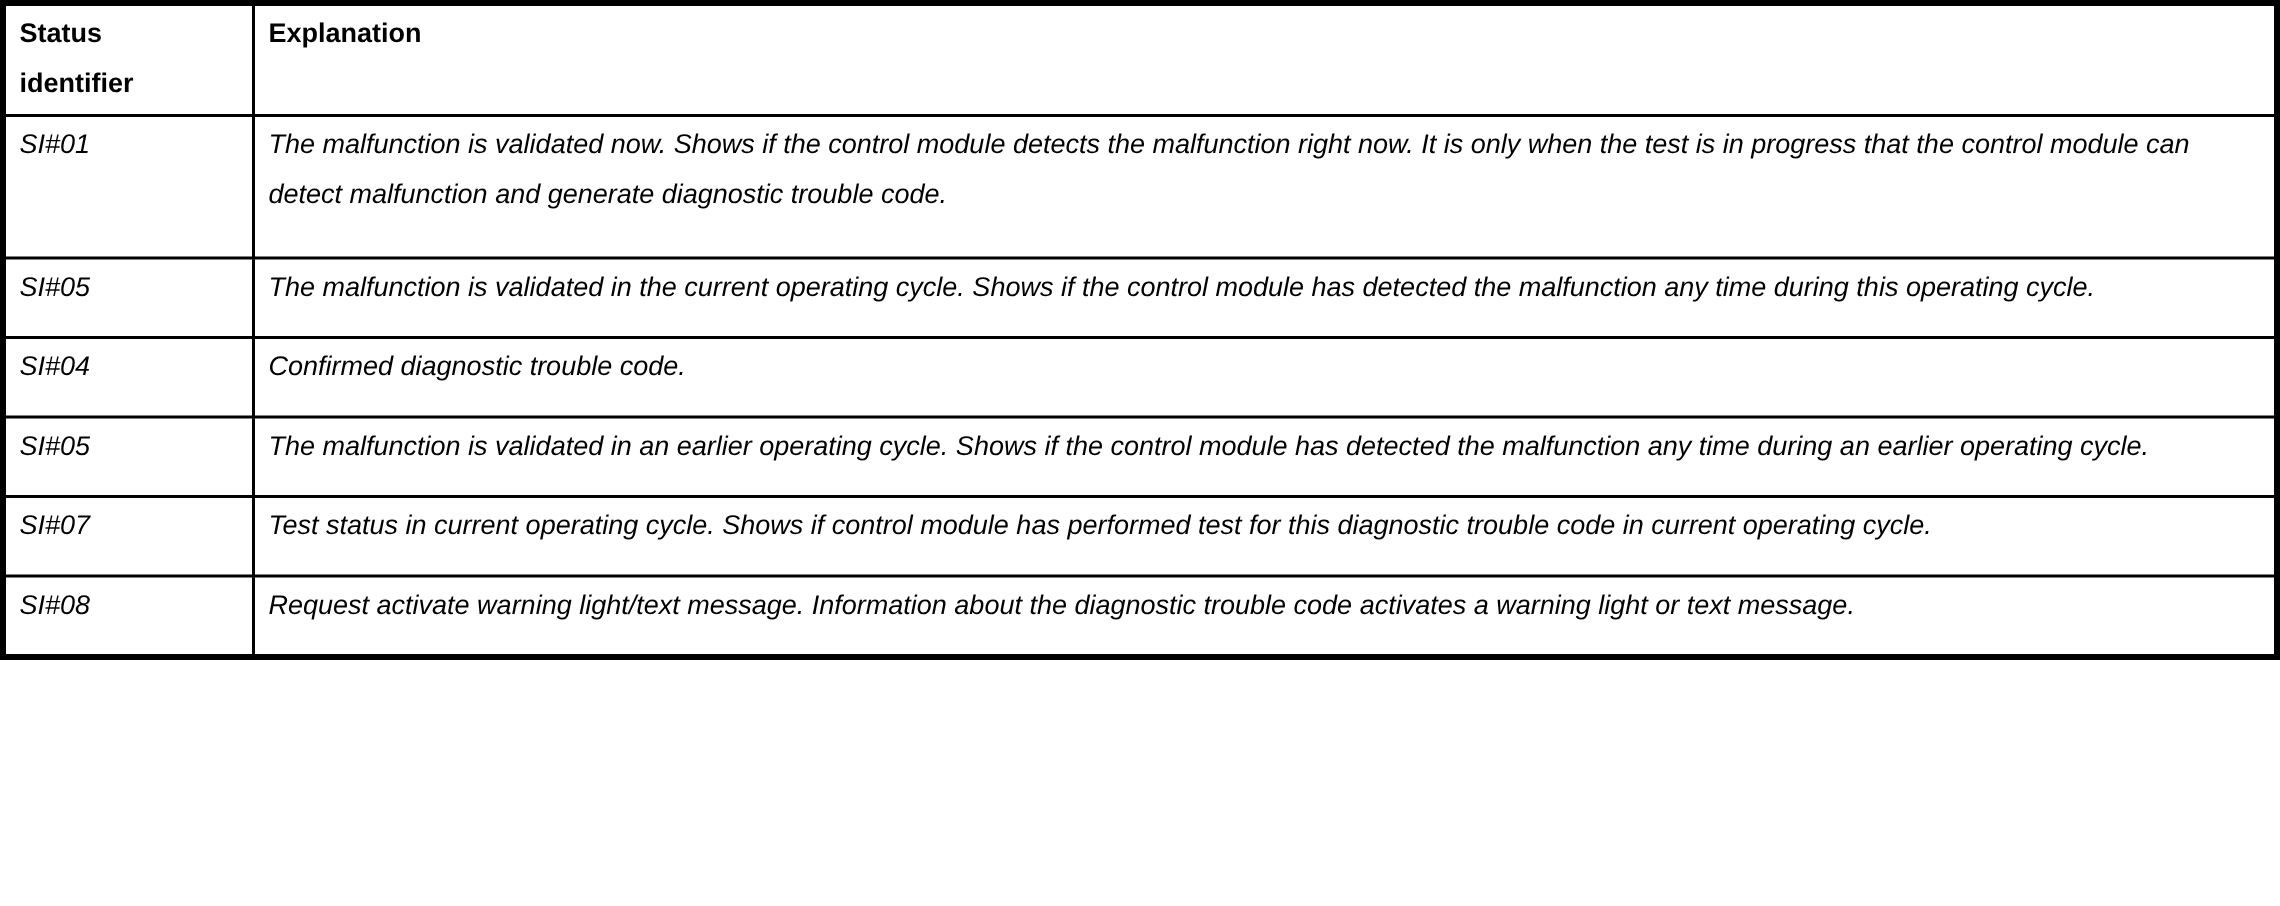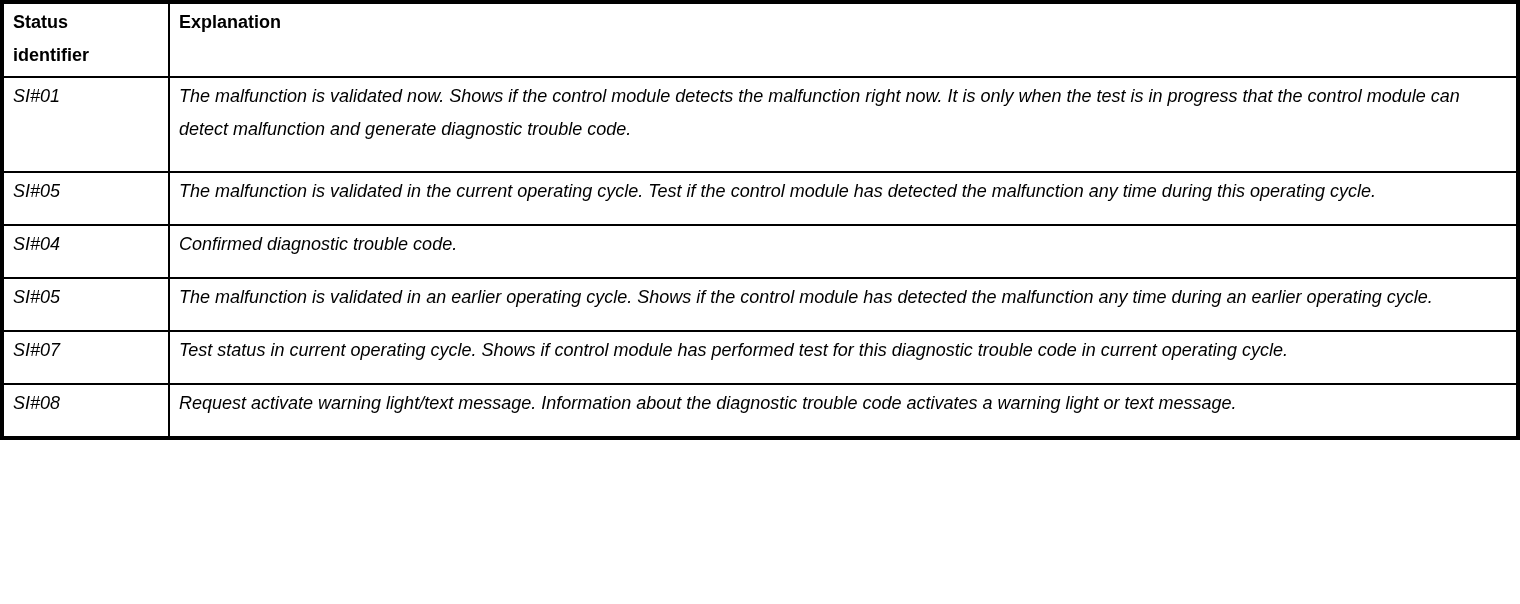--- a/index.html
+++ b/index.html
@@ -58,21 +58,21 @@
       </tr>
     </thead>
     <tbody id="table-body">
   <tr>
     <td>SI#01</td>
     <td>The malfunction is validated now. Shows if the control module detects the malfunction right now. It is only when the test is in progress that the control module can detect malfunction and generate diagnostic trouble code.</td>
   </tr>
 
   <tr>
     <td>SI#05</td>
-    <td>The malfunction is validated in the current operating cycle. Test if the control module has detected the malfunction any time during this operating cycle.</td>
+    <td>The malfunction is validated in the current operating cycle. Shows if the control module has detected the malfunction any time during this operating cycle.</td>
   </tr>
 
 
   <tr>
     <td>SI#04</td>
     <td>Confirmed diagnostic trouble code.</td>
   </tr>
 
 
   <tr>

